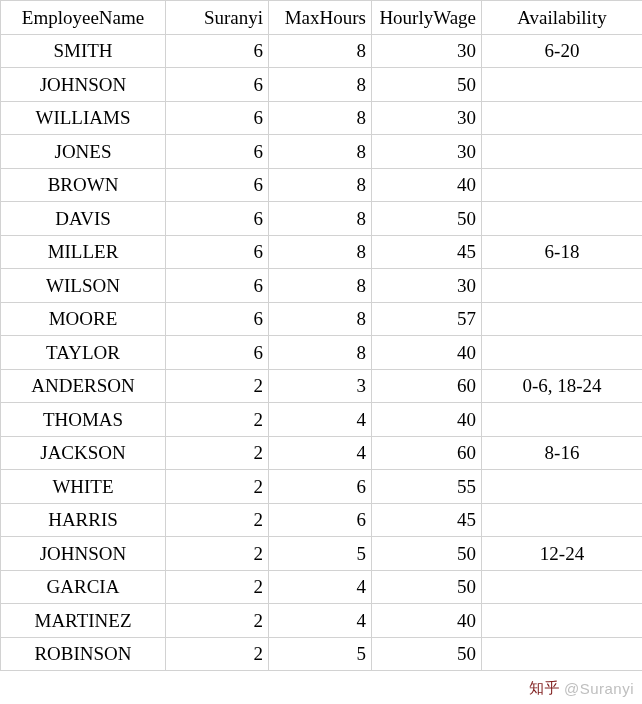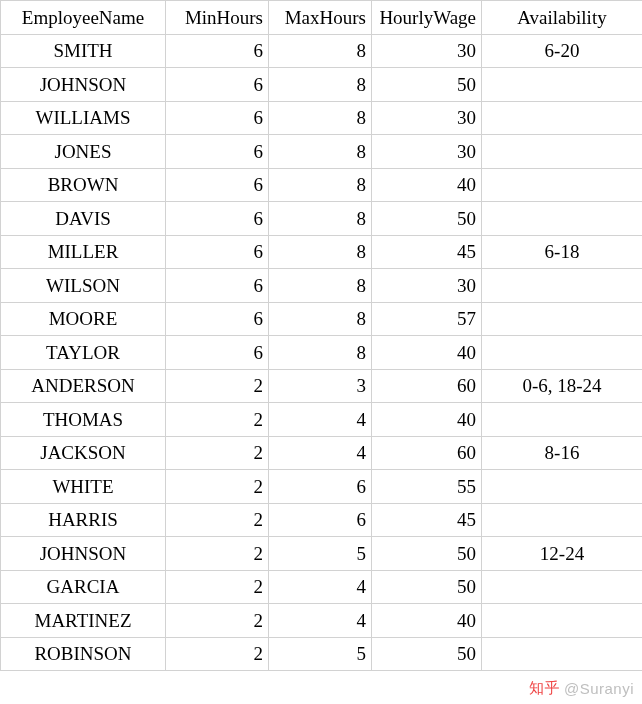--- a/index.html
+++ b/index.html
@@ -63,39 +63,39 @@
     font-size: 15px;
     color: #bfbfbf;
     letter-spacing: 0.5px;
     display: flex;
     align-items: center;
     gap: 4px;
   }
   .watermark .zh {
     font-family: "DejaVu Sans", sans-serif;
     font-size: 15px;
-    color: #ef4444;
+    color: #7f1d1d;
   }
 </style>
 </head>
 <body>
 
 <div class="sheet">
   <table class="grid">
     <colgroup>
       <col class="c0">
         <col class="c1">
         <col class="c2">
         <col class="c3">
         <col class="c4">
     </colgroup>
     <thead>
       <tr class="header">
           <th class="txt-left">EmployeeName</th>
-          <th class="txt-right">MinHours</th>
+          <th class="txt-right">Suranyi</th>
           <th class="txt-right">MaxHours</th>
           <th class="txt-right">HourlyWage</th>
           <th class="txt-left">Availability</th>
         </tr>
     </thead>
     <tbody>
         <tr>
           <td class="txt-left">SMITH</td>
           <td class="txt-right">6</td>
           <td class="txt-right">8</td>

